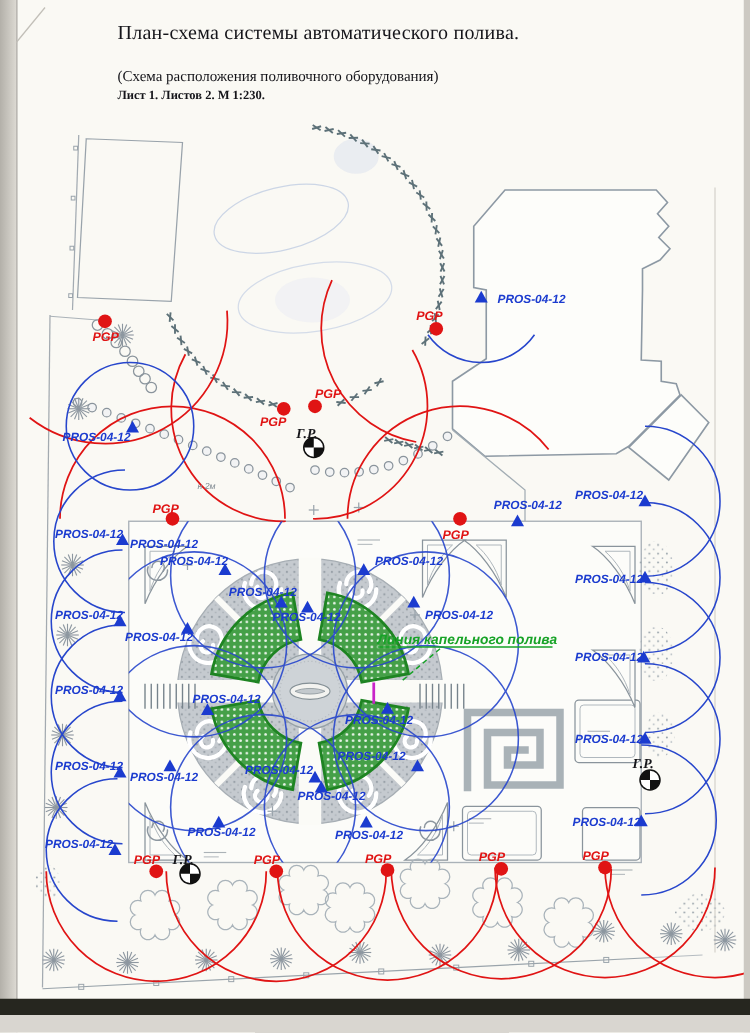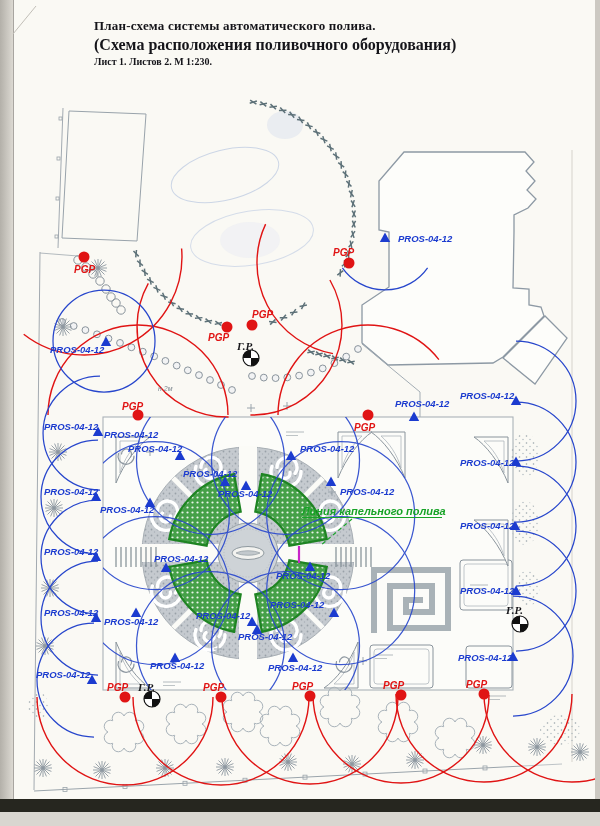--- a/index.html
+++ b/index.html
@@ -1,21 +1,21 @@
 <!DOCTYPE html>
 <html><head>
 <meta charset="utf-8">
 <style>
   html,body{margin:0;padding:0;background:#e8e6e1;}
   .page{position:relative;width:600px;height:826px;background:#faf9f4;overflow:hidden;
         font-family:"Liberation Sans",sans-serif;}
   .titleblock{position:absolute;left:94px;top:18px;width:490px;color:#15151a;
               font-family:"Liberation Serif",serif;}
-  .titleblock .t1{font-weight:bold;font-size:13px;letter-spacing:.2px;}
-  .titleblock .t2{font-weight:bold;font-size:16px;margin-top:2px;}
+  .titleblock .t1{font-weight:normal;font-size:16px;letter-spacing:.2px;}
+  .titleblock .t2{font-weight:normal;font-size:12px;margin-top:18px;}
   .titleblock .t3{font-weight:bold;font-size:10px;margin-top:2px;}
   svg text{user-select:none;}
   .lbl-spray{font:italic 700 9.5px "Liberation Sans",sans-serif;}
   .lbl-rotor{font:italic 700 10px "Liberation Sans",sans-serif;}
   .lbl-hyd{font:italic 700 11px "Liberation Serif",serif;fill:#16161a;}
   .lbl-drip{font:italic 700 11px "Liberation Sans",sans-serif;}
   .lbl-note{font:italic 400 7px "Liberation Sans",sans-serif;fill:#7e8890;}
 </style>
 </head>
 <body>

